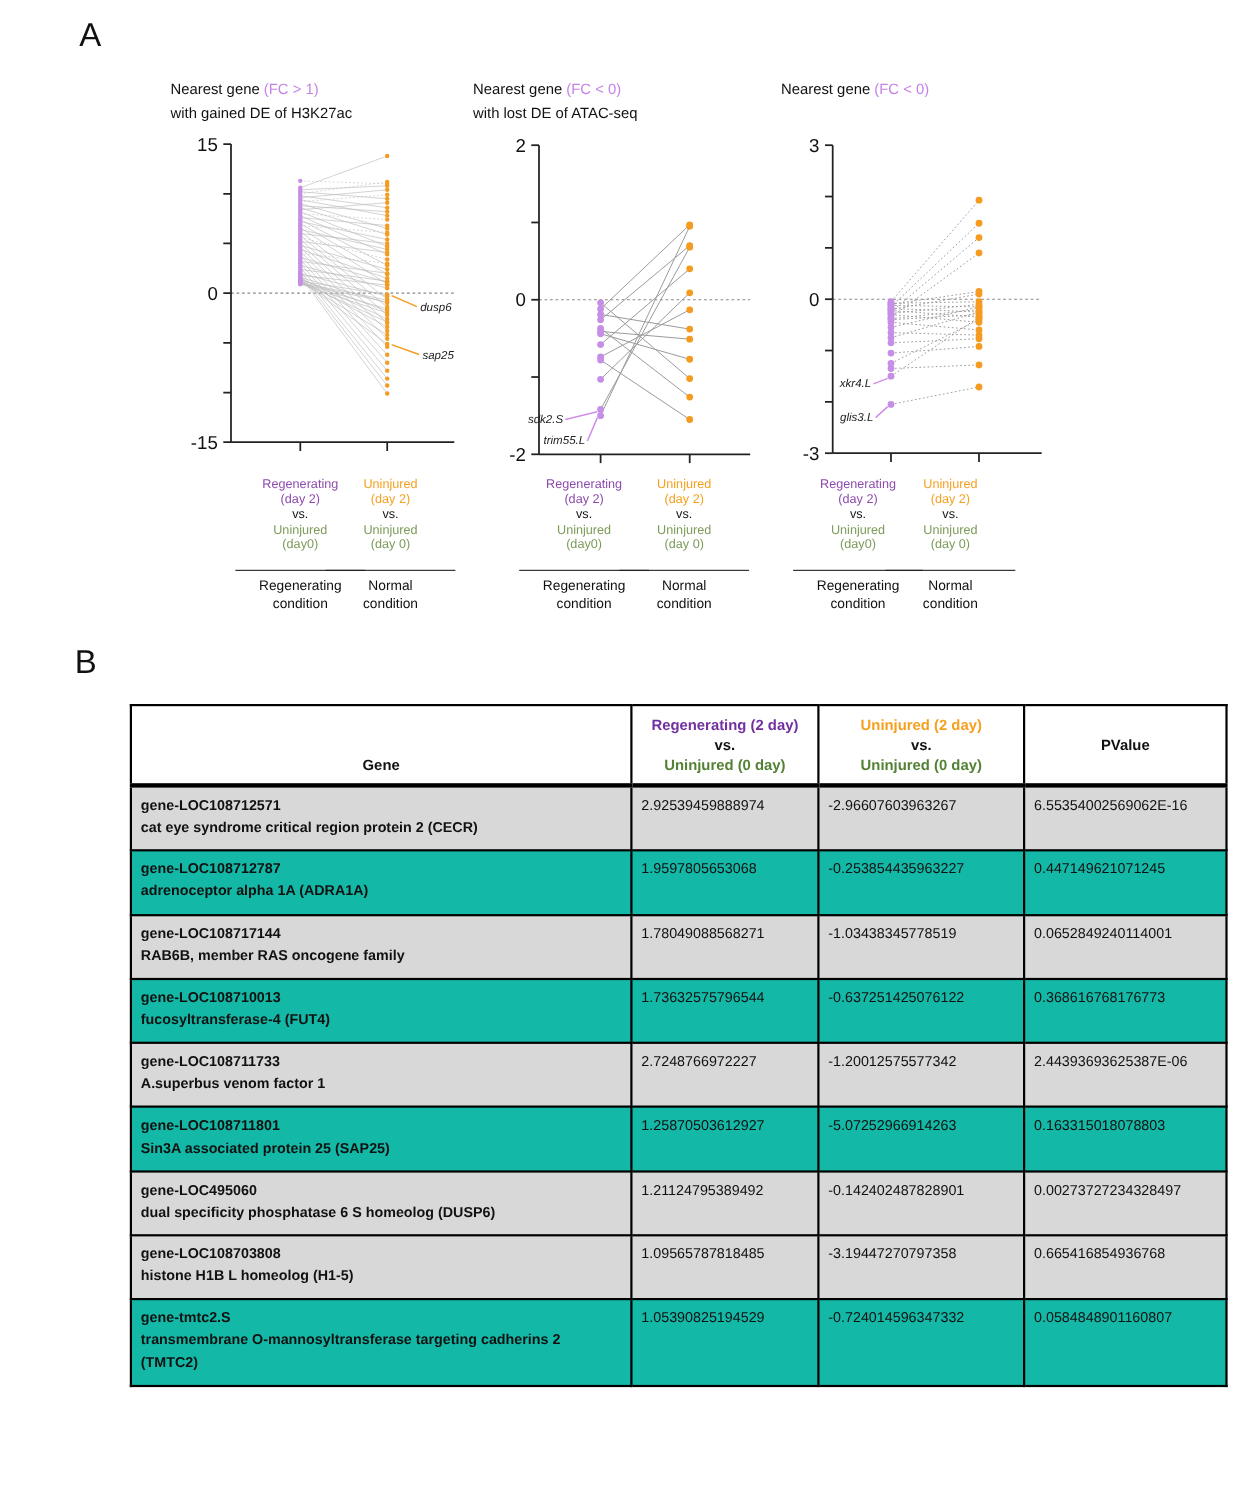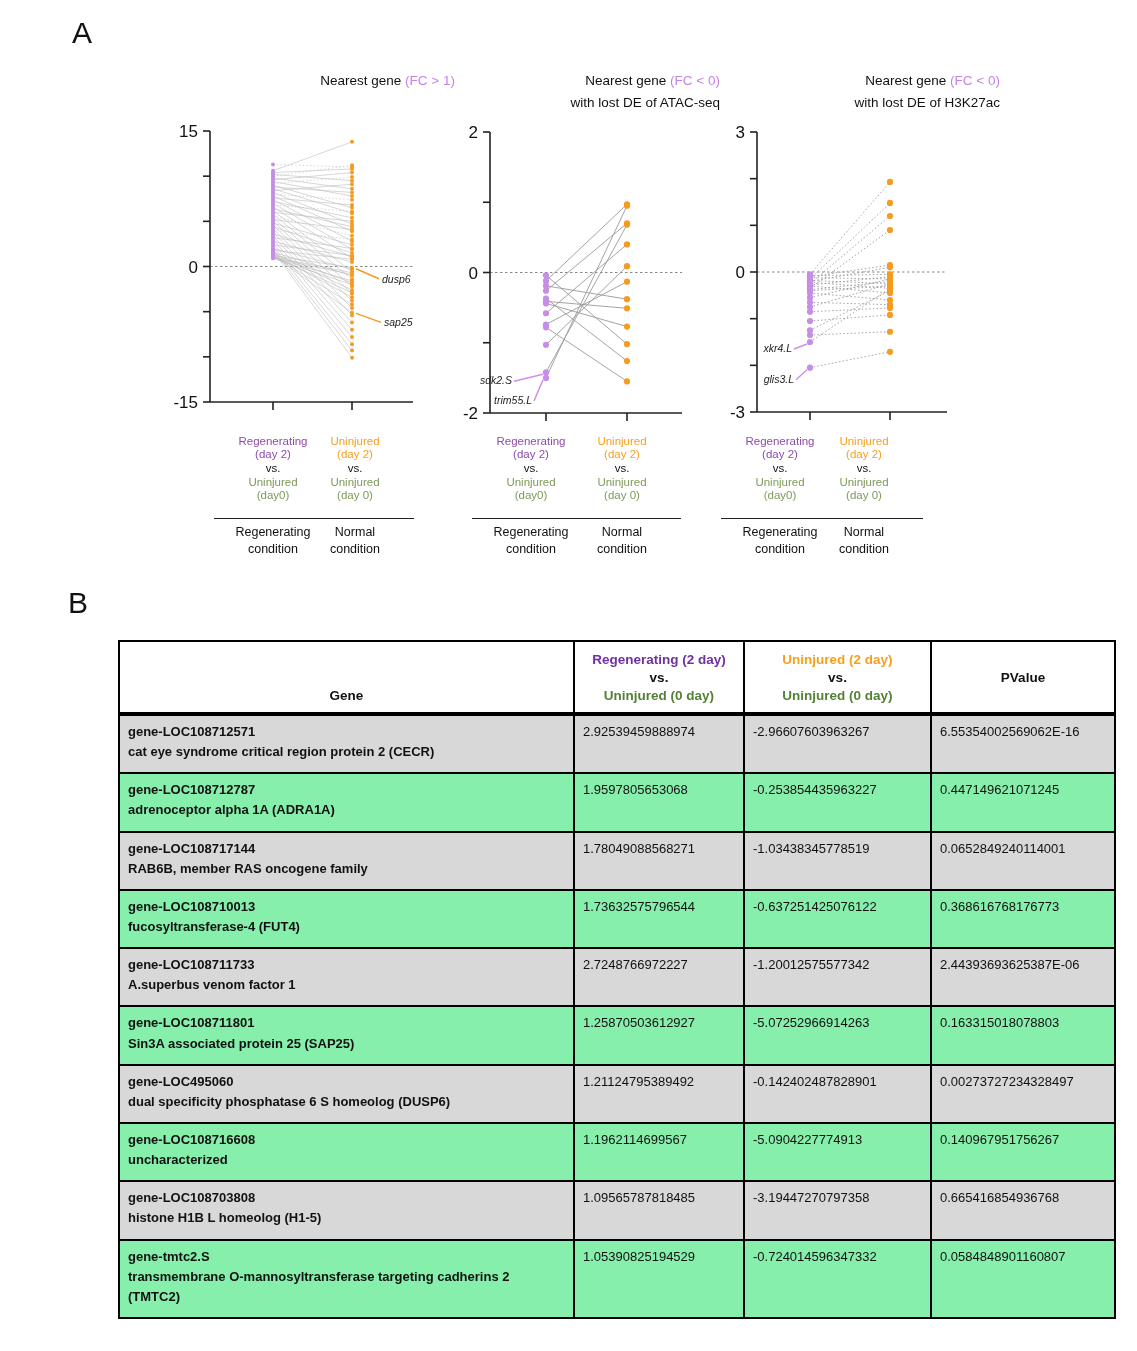--- a/index.html
+++ b/index.html
@@ -1,48 +1,49 @@
 <!DOCTYPE html>
 <html><head>
 <meta charset="utf-8">
 <style>
   html,body{margin:0;padding:0;background:#ffffff;}
   .page{position:relative;width:1137px;height:1351px;background:#fff;overflow:hidden;
         font-family:"Liberation Sans",sans-serif;color:#111;}
   .panel-label{position:absolute;font-size:30px;font-weight:400;color:#111;}
   .chart-block{position:absolute;top:70px;}
-  .chart-title{position:absolute;top:0;left:0;right:0;text-align:right;
+  .chart-title{position:absolute;top:0;left:0;right:0;text-align:left;
                font-size:13.5px;line-height:1.6;color:#111;font-weight:400;}
   .plot-svg{position:absolute;top:50px;left:0;}
   .xlabel-group{position:absolute;top:365px;width:124px;text-align:center;
                 font-size:11.5px;line-height:13px;font-weight:400;}
   .cond{position:absolute;top:448px;width:118px;text-align:center;font-size:12.5px;
         line-height:17px;color:#111;border-top:1.5px solid #222;padding-top:5px;}
   .gene-table{position:absolute;left:118px;top:640px;width:956px;border-collapse:collapse;
               table-layout:fixed;background:#fff;}
   .gene-table th,.gene-table td{border:2px solid #000;}
   .gene-table thead th{border-bottom:4px solid #000;height:66px;vertical-align:middle;
                        font-size:13.5px;font-weight:700;padding:2px 4px;}
   .gene-table td{font-size:13px;padding:6px 8px 10px 8px;vertical-align:top;text-align:left;
                  line-height:1.55;}
   .gene-table .gene-cell{font-weight:700;}
   .gene-table .val-cell{font-weight:400;}
   .hdr-line{margin:3px 0;}
   .row-gray{background:#d8d8d8;padding-left:44px;}
-  .row-white{background:#86efac;margin-left:48px;}
+  .row-white{background:#14b8a6;margin-left:48px;}
 </style>
 </head>
 <body>
 
 <div class="page">
   <div class="panel-label" style="left:72px;top:16px;">A</div>
 
   <div id="chart-0" class="chart-block" style="left: 155px; width: 300px; height: 500px;">
       <div class="chart-title">
         <div><span>Nearest gene </span><span style="color: rgb(197, 131, 232);">(FC &gt; 1)</span></div>
+        <div>with gained DE of H3K27ac</div>
       </div>
       <svg class="plot-svg" width="300" height="320" style="top: 50px;">
         <line x1="55" y1="146.5" x2="258" y2="146.5" stroke="#888888" stroke-width="1" stroke-dasharray="2.5,2.5"></line>
         <line x1="118" y1="50.74666666666667" x2="197" y2="21.839999999999996" stroke="#bcbcbc" stroke-width="0.6"></line>
         <line x1="118" y1="44.423333333333325" x2="197" y2="47.13333333333333" stroke="#bcbcbc" stroke-width="0.6" stroke-dasharray="1.5,2.2"></line>
         <line x1="118" y1="52.55333333333333" x2="197" y2="48.93999999999999" stroke="#bcbcbc" stroke-width="0.6"></line>
         <line x1="118" y1="54.36000000000001" x2="197" y2="60.68333333333333" stroke="#bcbcbc" stroke-width="0.6"></line>
         <line x1="118" y1="56.166666666666664" x2="197" y2="45.326666666666675" stroke="#bcbcbc" stroke-width="0.6" stroke-dasharray="1.5,2.2"></line>
         <line x1="118" y1="57.97333333333333" x2="197" y2="68.81333333333333" stroke="#bcbcbc" stroke-width="0.6"></line>
         <line x1="118" y1="59.78" x2="197" y2="52.55333333333333" stroke="#bcbcbc" stroke-width="0.6"></line>
@@ -343,21 +344,20 @@
         <div>condition</div>
       </div>
       <div class="cond" style="left: 133px;">
         <div>Normal</div>
         <div>condition</div>
       </div>
     </div>
   <div id="chart-2" class="chart-block" style="left: 710px; width: 290px; height: 500px;">
       <div class="chart-title">
         <div><span>Nearest gene </span><span style="color: rgb(197, 131, 232);">(FC &lt; 0)</span></div>
-        <div>with lost DE of H3K27ac</div>
       </div>
       <svg class="plot-svg" width="290" height="320" style="top: 50px;">
         <line x1="47" y1="152" x2="237" y2="152" stroke="#888888" stroke-width="1" stroke-dasharray="2.5,2.5"></line>
         <line x1="100" y1="154.33333333333334" x2="180" y2="61.93333333333334" stroke="#9a9a9a" stroke-width="0.9" stroke-dasharray="1.5,2.2"></line>
         <line x1="100" y1="155.73333333333332" x2="180" y2="154.33333333333334" stroke="#9a9a9a" stroke-width="0.9" stroke-dasharray="1.5,2.2"></line>
         <line x1="100" y1="156.66666666666666" x2="180" y2="145" stroke="#9a9a9a" stroke-width="0.9" stroke-dasharray="1.5,2.2"></line>
         <line x1="100" y1="157.6" x2="180" y2="159" stroke="#9a9a9a" stroke-width="0.9" stroke-dasharray="1.5,2.2"></line>
         <line x1="100" y1="159" x2="180" y2="82.93333333333334" stroke="#9a9a9a" stroke-width="0.9" stroke-dasharray="1.5,2.2"></line>
         <line x1="100" y1="160.4" x2="180" y2="163.66666666666666" stroke="#9a9a9a" stroke-width="0.9" stroke-dasharray="1.5,2.2"></line>
         <line x1="100" y1="161.33333333333334" x2="180" y2="147.33333333333334" stroke="#9a9a9a" stroke-width="0.9" stroke-dasharray="1.5,2.2"></line>
@@ -549,29 +549,20 @@
         </tr>
         <tr class="row-gray">
           <td class="gene-cell">
             <div>gene-LOC495060</div>
             <div>dual specificity phosphatase 6 S homeolog (DUSP6)</div>
           </td>
           <td class="val-cell">1.21124795389492</td>
           <td class="val-cell">-0.142402487828901</td>
           <td class="val-cell">0.00273727234328497</td>
         </tr>
-        <tr class="row-white">
-          <td class="gene-cell">
-            <div>gene-LOC108716608</div>
-            <div>uncharacterized</div>
-          </td>
-          <td class="val-cell">1.1962114699567</td>
-          <td class="val-cell">-5.0904227774913</td>
-          <td class="val-cell">0.140967951756267</td>
-        </tr>
         <tr class="row-gray">
           <td class="gene-cell">
             <div>gene-LOC108703808</div>
             <div>histone H1B L homeolog (H1-5)</div>
           </td>
           <td class="val-cell">1.09565787818485</td>
           <td class="val-cell">-3.19447270797358</td>
           <td class="val-cell">0.665416854936768</td>
         </tr>
         <tr class="row-white">

